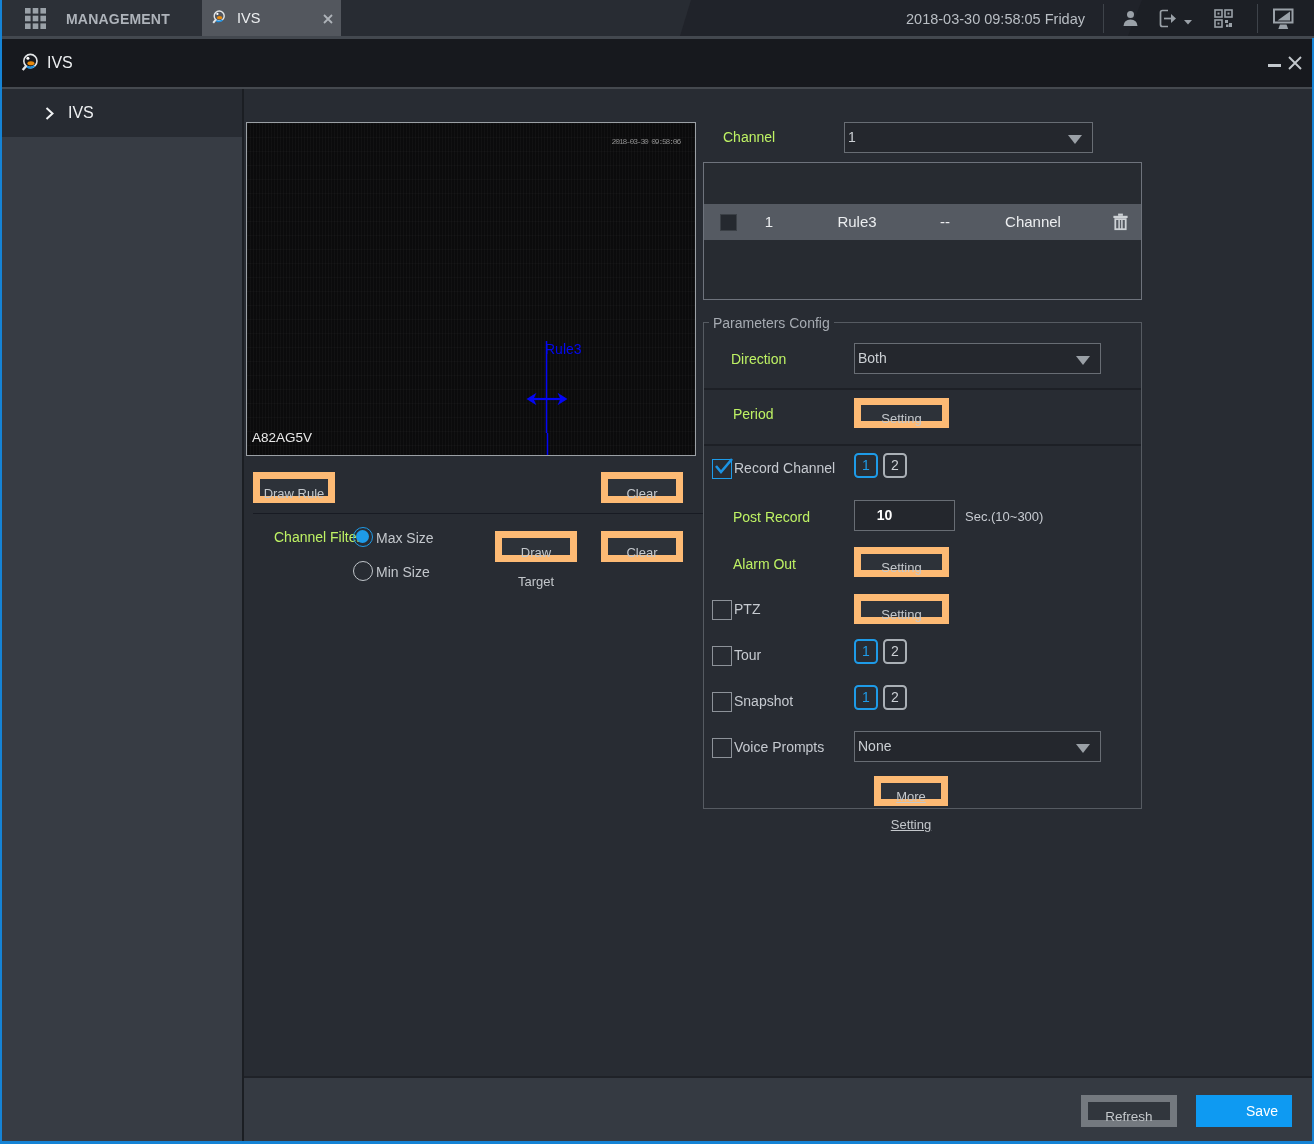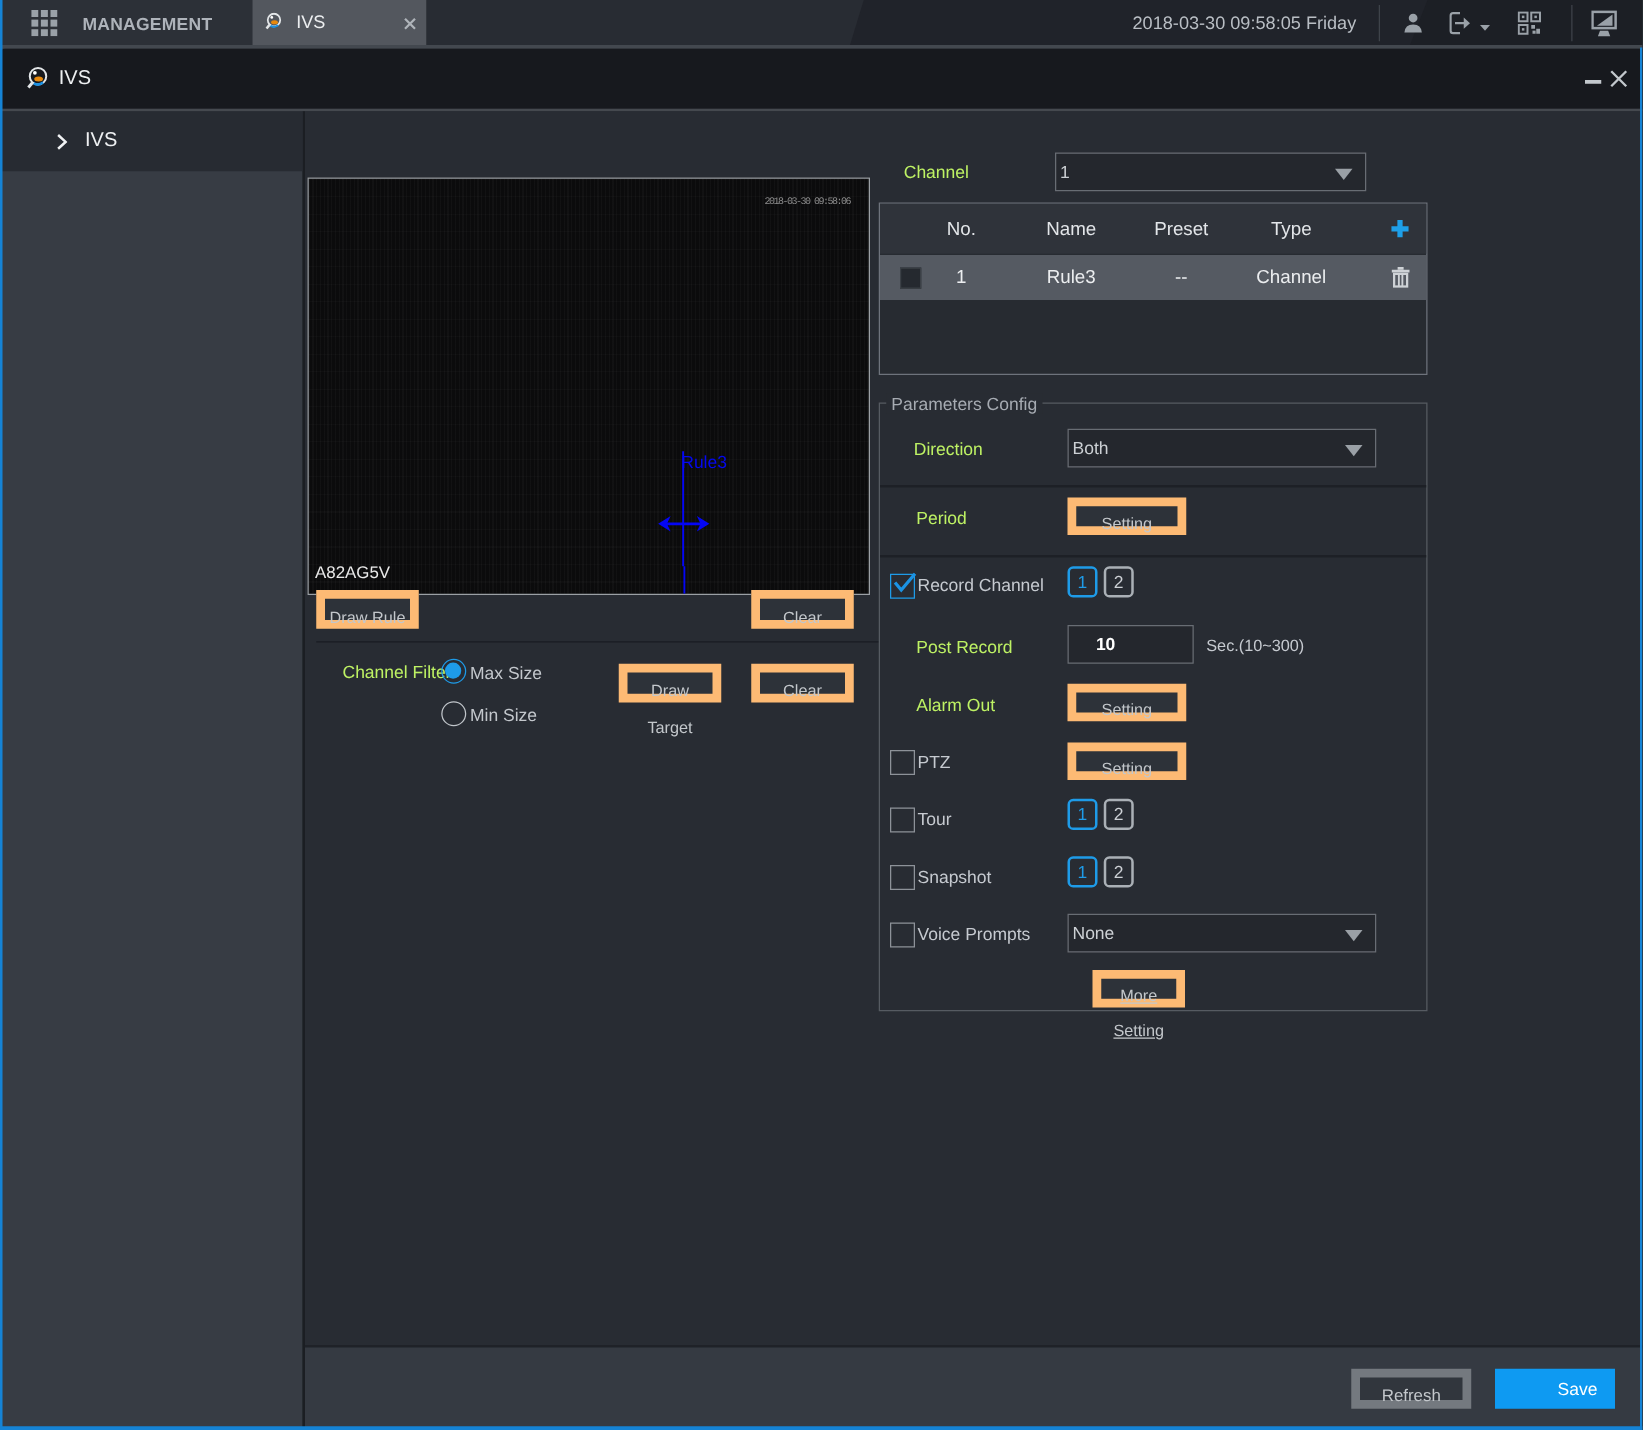--- a/index.html
+++ b/index.html
@@ -31,21 +31,21 @@
   #sidesel svg { position:absolute; }
   #sidesel .txt { position:absolute; left:68px; top:15px; font-size:16px; }
   #vdivider { left:242px; top:89px; width:1.5px; bottom:0; background:#1b1e23; }
   #main { left:243.5px; top:89px; right:0; height:987px; background:#282c33; }
   #footer { left:243.5px; top:1077.5px; right:0; bottom:0; background:#353a42; }
   #footline { left:243.5px; top:1076px; right:0; height:2.5px; background:#1f2228; }
 
   
   #video { left:246px; top:122px; width:450px; height:334px; background:#0b0b0c; border:1.5px solid #9ba0a5;
      background-image:repeating-linear-gradient(90deg, rgba(255,255,255,0.028) 0 1px, transparent 1px 3px),
-       repeating-linear-gradient(180deg, rgba(255,255,255,0.02) 0 1px, transparent 1px 14px);margin-top:20px; }
+       repeating-linear-gradient(180deg, rgba(255,255,255,0.02) 0 1px, transparent 1px 14px); }
   #vtime { right:15px; top:14px; font-size:8px; color:#8e8e8e; font-family:"Liberation Mono",monospace; letter-spacing:-1.2px;}
   #vname { left:5px; bottom:10px; font-size:13.5px; color:#e9e9e9; }
 
   
   .btn { position:absolute; background:#2d3239; border:7px solid #fdba74; color:#c3c7cb;
      font-size:13px; text-align:center; font-family:"Liberation Sans",sans-serif; }
   .bluebtn { position:absolute; background:#0e9af2; color:#fff; font-size:14px; text-align:center; border:none;padding-left:36px; }
 
   
   #sep1 { left:253px; top:512.5px; width:450px; height:1.5px; background:#181b23; }
@@ -214,31 +214,20 @@
 <div class="btn" style="left:495px;top:531px;width:82px;height:31px;line-height:29px;">Draw Target</div>
 <div class="btn" style="left:601px;top:531px;width:82px;height:31px;line-height:29px;">Clear</div>
 
 <div class="lab" style="left:723px;top:129px;">Channel</div>
 <div class="drop" style="left:844px;top:122px;width:249px;height:31px;">
     <span class="v">1</span>
     <span class="car"></span>
   </div>
 
 <div id="rtable" class="abs">
-  <div id="thead">
-    <div class="tc" style="left:21px;width:88px;">No.</div>
-    <div class="tc" style="left:109px;width:88px;">Name</div>
-    <div class="tc" style="left:197px;width:88px;">Preset</div>
-    <div class="tc" style="left:285px;width:88px;">Type</div>
-    <div class="tc" style="left:392px;width:48px;">
-      <svg width="14" height="14" viewBox="0 0 14 14">
-          <path d="M7 0 V14 M0 7 H14" stroke="#1e9fe8" stroke-width="4.2"></path>
-        </svg>
-    </div>
-  </div>
   <div id="trow">
     <div style="position:absolute;left:16px;top:10px;width:17px;height:17px;background:#25292f;border:1px solid #3b4046;"></div>
     <div class="tc" style="left:21px;width:88px;">1</div>
     <div class="tc" style="left:109px;width:88px;">Rule3</div>
     <div class="tc" style="left:197px;width:88px;">--</div>
     <div class="tc" style="left:285px;width:88px;">Channel</div>
     <div class="tc" style="left:392px;width:48px;">
       <svg width="15" height="18" viewBox="0 0 15 18">
         <rect x="5.1" y="0.6" width="4.8" height="2.2" fill="#ced2d6"></rect>
         <rect x="0.4" y="2.8" width="14.2" height="2.2" fill="#ced2d6"></rect>

